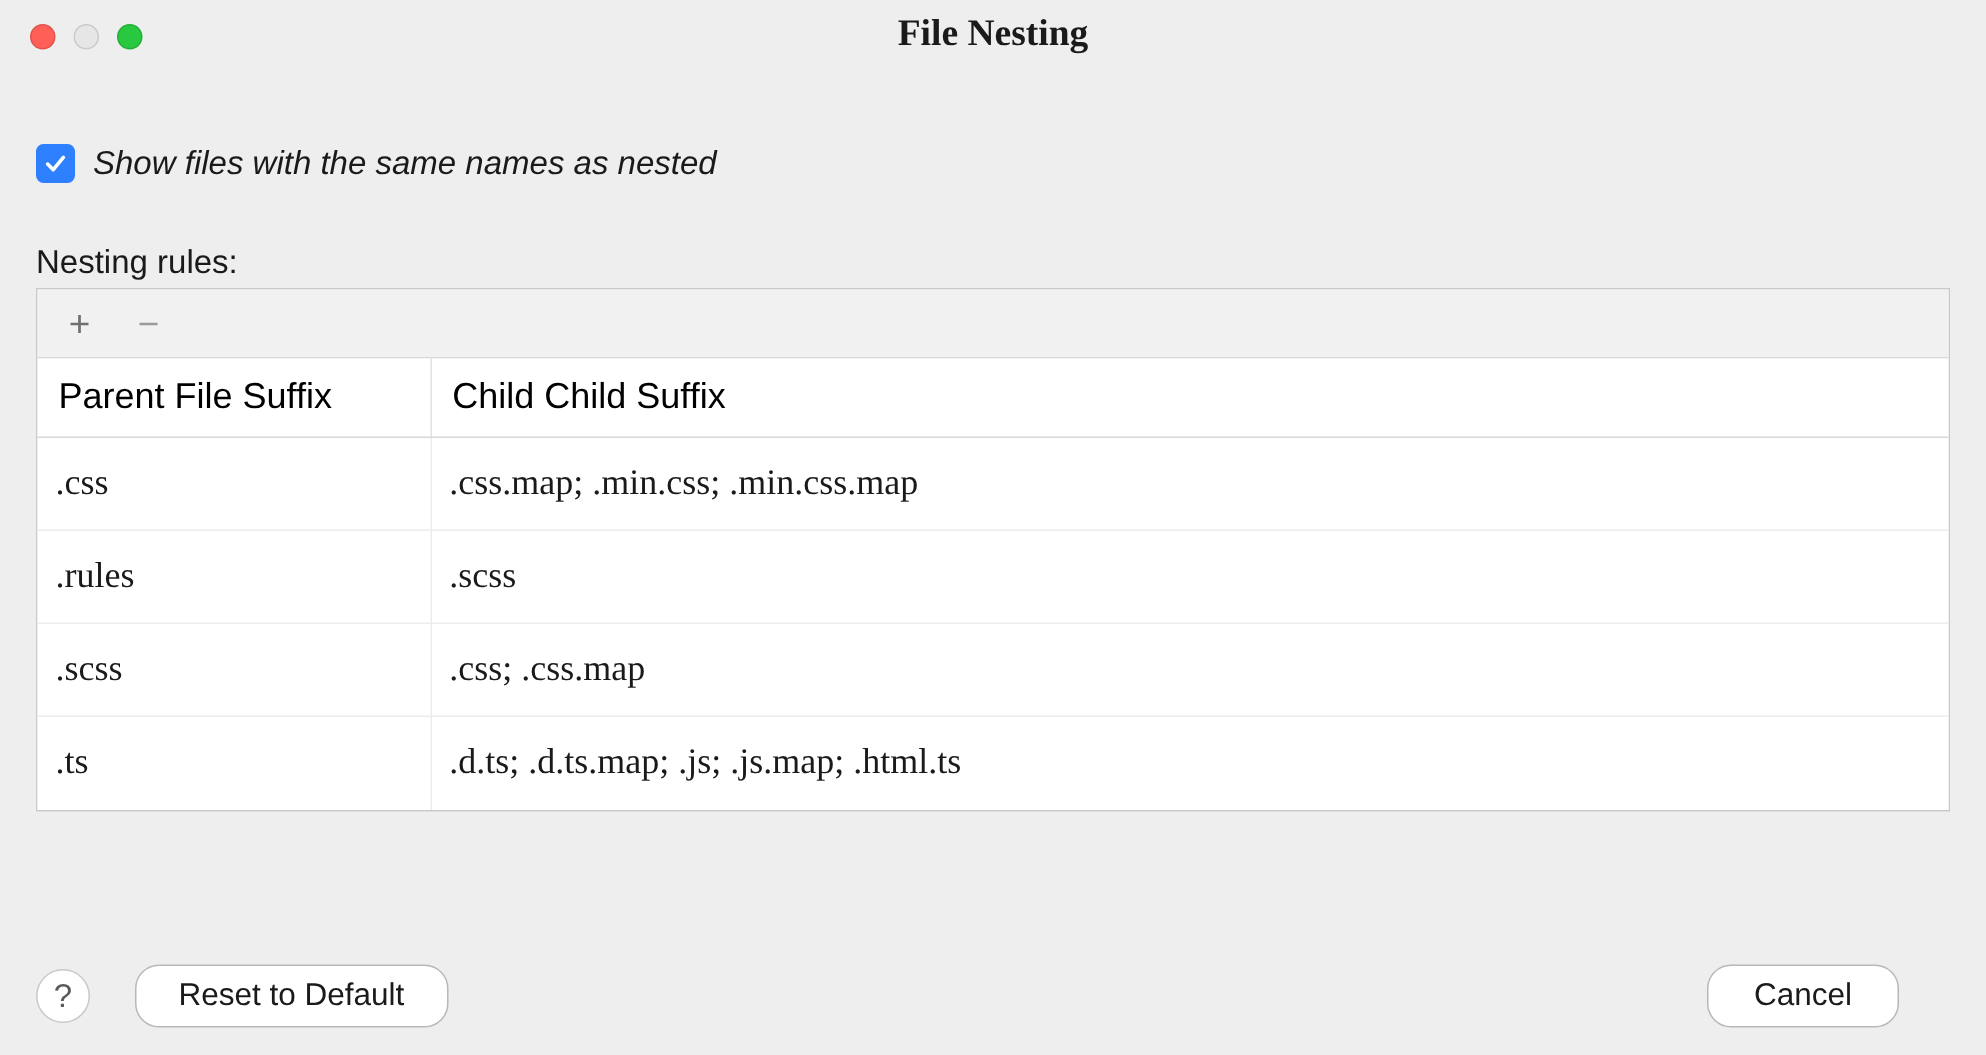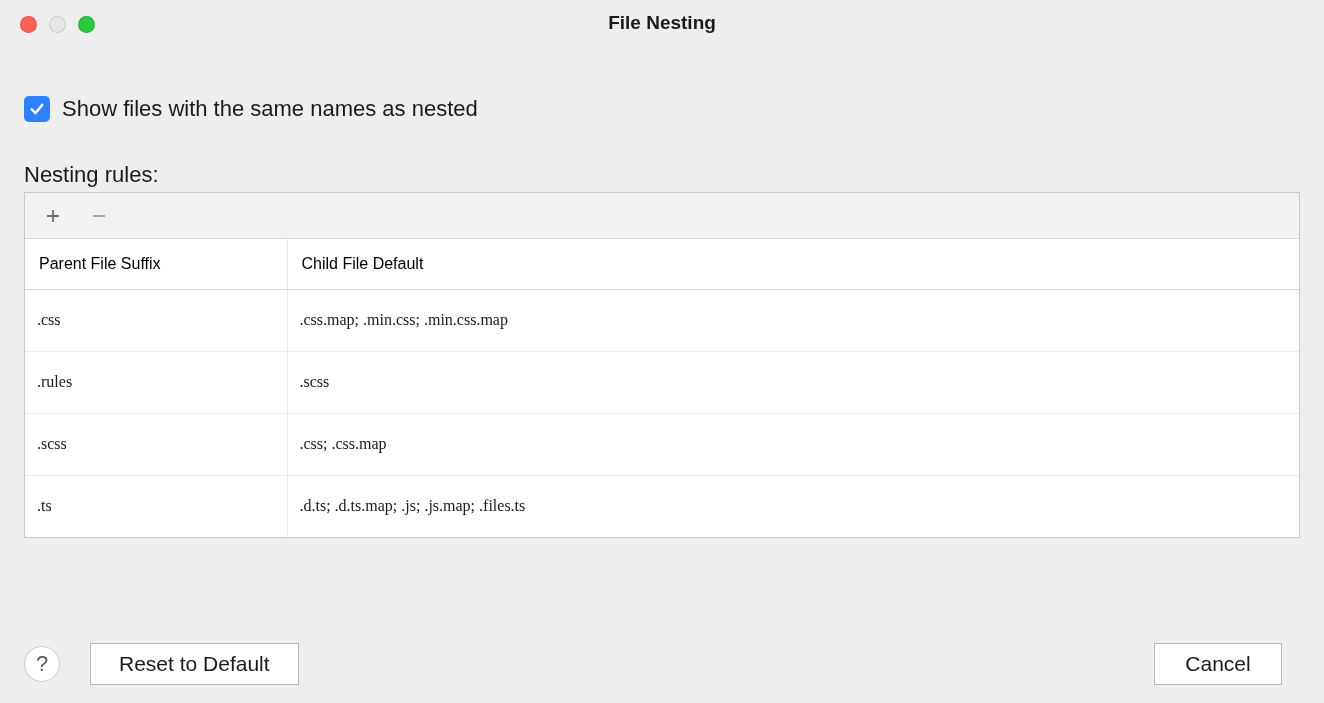--- a/index.html
+++ b/index.html
@@ -33,21 +33,22 @@
     width: 17px; height: 17px;
     border-radius: 50%;
   }
   .tl-close { background: #ff5f57; box-shadow: inset 0 0 0 1px rgba(0,0,0,0.12);}
   .tl-min   { background: #e6e6e6; box-shadow: inset 0 0 0 1px rgba(0,0,0,0.12);}
   .tl-zoom  { background: #28c840; box-shadow: inset 0 0 0 1px rgba(0,0,0,0.12);}
   .title {
     flex: 1;
     text-align: center;
     font-weight: 600;
-    font-size: 19px;
+    font-size: 25px;
+    font-family: Liberation Serif, serif;
   }
   .content {
     padding: 26px 24px 0 24px;
   }
   .checkbox-row {
     display: flex;
     align-items: center;
     gap: 12px;
     margin-top: 24px;
     margin-bottom: 40px;
@@ -56,20 +57,21 @@
     width: 26px; height: 26px;
     border-radius: 5px;
     background: #2f80ff;
     display: flex;
     align-items: center;
     justify-content: center;
   }
   .checkbox svg { width: 18px; height: 18px; }
   .checkbox-label {
     font-size: 22px;
+    font-style: italic;
   }
   .section-label {
     font-size: 22px;
     margin-bottom: 4px;
   }
   .table-wrap {
     border: 1px solid #c8c8c8;
     background: #fff;
   }
   .toolbar {
@@ -87,21 +89,21 @@
     align-items: center;
     justify-content: center;
     color: #6f6f6f;
     cursor: pointer;
   }
   .tb-btn svg { width: 18px; height: 18px; }
   .tbl {
     width: 100%;
     border-collapse: collapse;
     table-layout: fixed;
-    font-size: 16px;
+    font-size: 24px;
   }
   .tbl th {
     text-align: left;
     font-weight: 400;
     background: #fff;
     border-bottom: 1px solid #d8d8d8;
     padding: 12px 14px;
     height: 50px;
     color: #000;
   }
@@ -132,38 +134,38 @@
     align-items: center;
     justify-content: center;
     font-size: 22px;
     color: #5a5a5a;
     margin-right: 30px;
     cursor: pointer;
   }
   .btn {
     height: 42px;
     padding: 0 28px;
-    border-radius: 0;
+    border-radius: 16px;
     border: 1px solid #b8b8b8;
     background: #fff;
     font-size: 21px;
     cursor: pointer;
     display: flex;
     align-items: center;
     justify-content: center;
   }
   .btn.primary {
     background: linear-gradient(#5ea5ff,#2f80ff);
     border: 1px solid #2a6fe0;
     color: #fff;
     box-shadow: 0 0 0 3px rgba(76,145,255,0.45);
     min-width: 128px;
   }
   .spacer { flex: 1; }
-  .btn.cancel { min-width: 128px; margin-right: 18px;}
+  .btn.cancel { min-width: 128px; margin-right: 34px;}
 </style>
 </head>
 <body>
 
 <div class="window">
 
   <div class="titlebar">
     <div class="traffic-lights">
       <div class="traffic-light tl-close"></div>
       <div class="traffic-light tl-min"></div>
@@ -195,39 +197,39 @@
         <div class="tb-btn">
           <svg viewBox="0 0 24 24">
               <path stroke="#9a9a9a" stroke-width="2.4" d="M4 12h16"></path>
             </svg>
         </div>
       </div>
       <table class="tbl">
         <thead>
           <tr>
             <th>Parent File Suffix</th>
-            <th>Child File Default</th>
+            <th>Child Child Suffix</th>
           </tr>
         </thead>
         <tbody id="rules-body">
         <tr>
               <td>.css</td>
               <td>.css.map; .min.css; .min.css.map</td>
             </tr>
             <tr>
               <td>.rules</td>
               <td>.scss</td>
             </tr>
             <tr>
               <td>.scss</td>
               <td>.css; .css.map</td>
             </tr>
             <tr>
               <td>.ts</td>
-              <td>.d.ts; .d.ts.map; .js; .js.map; .files.ts</td>
+              <td>.d.ts; .d.ts.map; .js; .js.map; .html.ts</td>
             </tr>
           </tbody>
       </table>
     </div>
 
   </div>
 
   <div class="button-bar">
     <div class="help-btn">
       <span>?</span>

